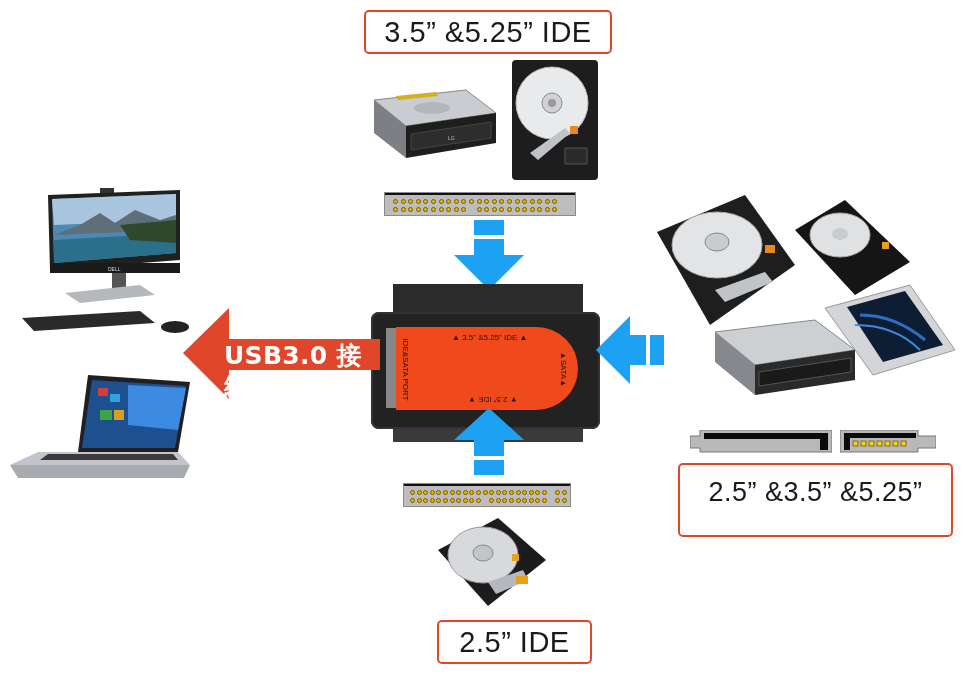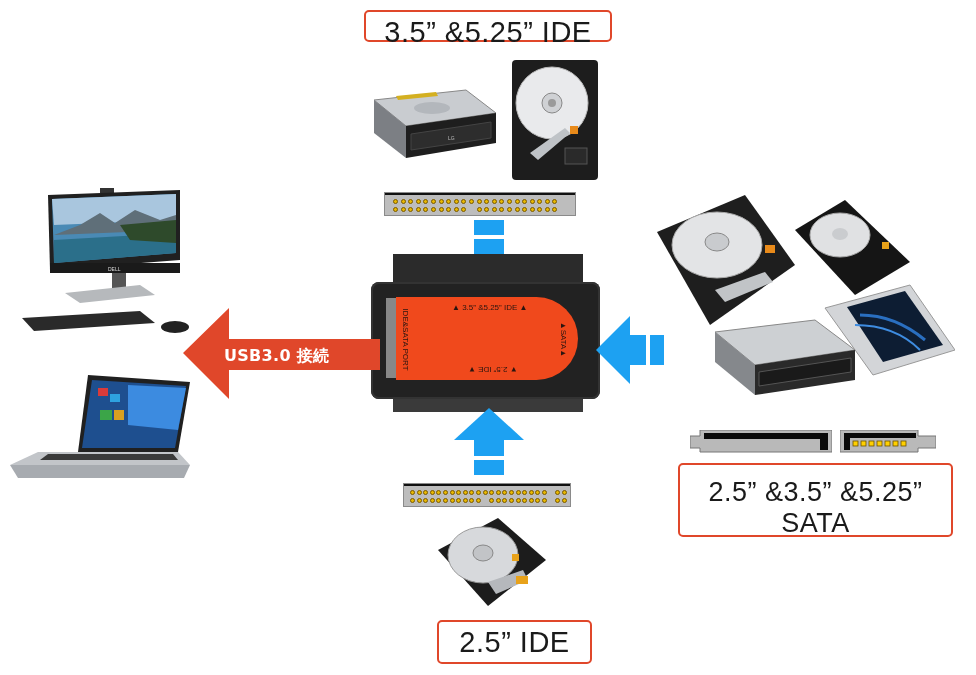--- a/index.html
+++ b/index.html
@@ -6,40 +6,40 @@
   html, body { width: 976px; height: 675px; background: #ffffff; overflow: hidden; }
   body { position: relative; font-family: "Liberation Sans", sans-serif; }
   .abs { position: absolute; }
 
   
   .label-box {
     position: absolute; border: 2px solid #e0472a; border-radius: 5px; background: #fff;
     color: #1a1a1a; text-align: center; font-family: "Liberation Sans", sans-serif;
     letter-spacing: 0.5px;
   }
-  #label-top { left: 364px; top: 10px; width: 248px; height: 32px; font-size: 29px; line-height: 40px; }
+  #label-top { left: 364px; top: 10px; width: 248px; height: 44px; font-size: 29px; line-height: 40px; }
   #label-bottom { left: 437px; top: 620px; width: 155px; height: 44px; font-size: 29px; line-height: 40px; }
   #label-right { left: 678px; top: 463px; width: 275px; height: 74px; font-size: 27px; line-height: 31px; padding-top: 12px; }
 
   
-  #adapter { left: 371px; top: 254px; width: 229px; height: 152px; }
+  #adapter { left: 371px; top: 284px; width: 229px; height: 152px; }
   .adp-top { position:absolute; left: 22px; top: 0; width: 190px; height: 30px; background:#2b2b2b; }
   .adp-body { position:absolute; left: 0; top: 28px; width: 229px; height: 117px; background:#222; border-radius: 8px; box-shadow: inset 0 0 0 2px #333; }
   .adp-bot { position:absolute; left: 22px; top: 138px; width: 190px; height: 20px; background:#3a3a3a; }
   .adp-slot { position:absolute; left: 15px; top: 44px; width: 10px; height: 80px; background:#888; }
   .adp-face {
     position:absolute; left: 25px; top: 43px; width: 182px; height: 83px;
     background: #f0491c; border-radius: 0 42px 42px 0;
   }
   .adp-txt { position:absolute; font-size: 8px; color:#2a1510; white-space: nowrap; font-family: "Liberation Sans", sans-serif; }
 
   
   #usb-arrow { left: 183px; top: 306px; width: 197px; height: 95px; }
   #usb-text { position:absolute; left: 37px; top: 34px; width: 160px; height: 31px;
-    color:#fff; font-weight: bold; font-size: 16px; line-height: 31px; text-align:left; padding-left: 4px;
+    color:#fff; font-weight: bold; font-size: 25px; line-height: 31px; text-align:left; padding-left: 4px;
     font-family: "DejaVu Sans", sans-serif; letter-spacing: 0.3px; }
 
   
   .ide-conn { position:absolute; background:#bdbdbd; border:1px solid #8a8a8a; }
   .ide-conn::before { content:""; position:absolute; left:0; right:0; top:0; height:2px; background:#111; }
   .pinrow { position:absolute; left: 8px; right: 8px; height: 5px; display:flex; gap: 2.6px; }
   .pin { width: 5px; height: 5px; border-radius: 50%; background: #e8b800; border: 1px solid #7a5a00; flex: none; }
 
   
   .device { position:absolute; }
@@ -256,21 +256,20 @@
       <rect x="29" y="11" width="5" height="5"></rect>
     <rect x="37" y="11" width="5" height="5"></rect>
       <rect x="45" y="11" width="5" height="5"></rect>
       <rect x="53" y="11" width="5" height="5"></rect>
     <rect x="61" y="11" width="5" height="5"></rect>
   </g>
 </svg>
 
 <div id="label-right" class="label-box">
   <div>2.5” &amp;3.5” &amp;5.25”</div>
-  <div>SATA</div>
 </div>
 
 <svg id="usb-arrow" class="abs" width="197" height="95" viewBox="0 0 197 95">
   <polygon points="0,47 46,2 46,33 197,33 197,64 46,64 46,93" fill="#e0472a"></polygon>
 </svg>
 <div class="abs" style="left:183px;top:306px;width:197px;height:95px;">
   <div id="usb-text">USB3.0 接続</div>
 </div>
 
 <svg class="device" style="left:20px;top:185px" width="180" height="150" viewBox="0 0 180 150">

